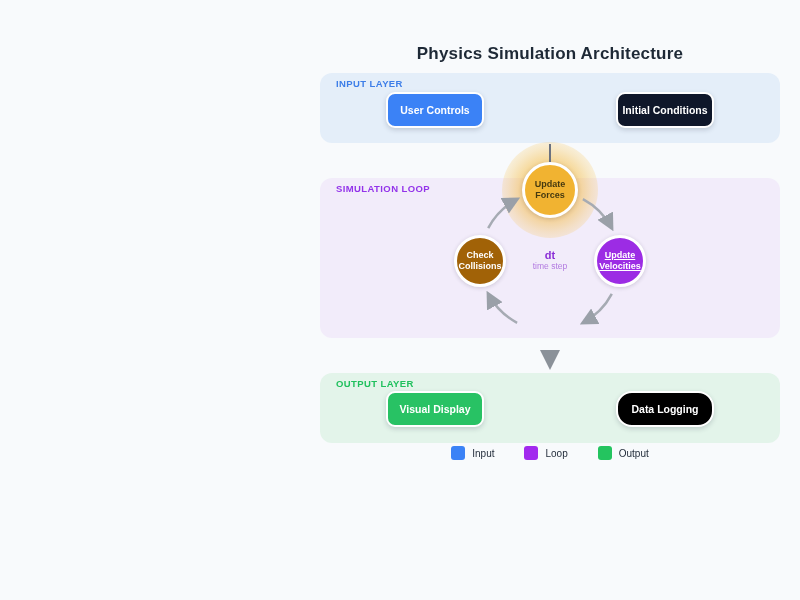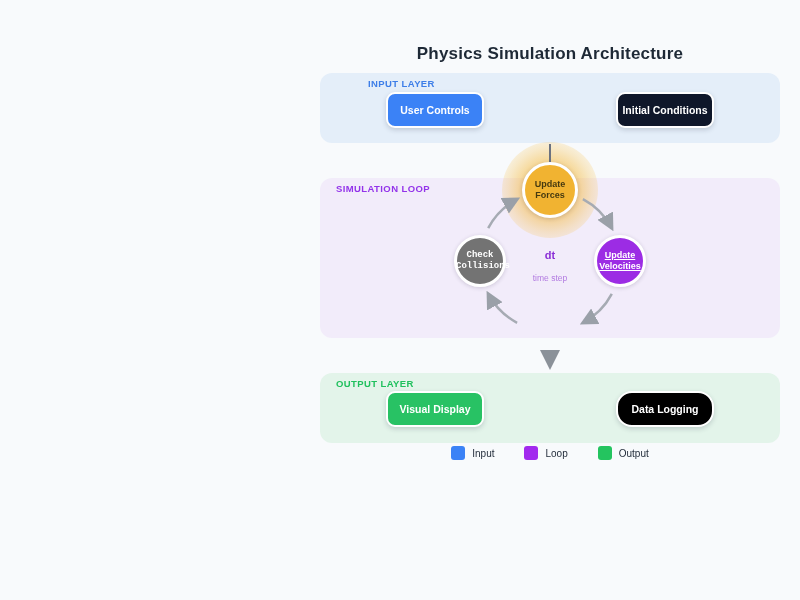--- a/index.html
+++ b/index.html
@@ -18,21 +18,21 @@
 
   .panel{position:absolute;left:320px;width:460px;border-radius:12px;}
   .panel-input{top:73px;height:70px;background:#e4eef9;}
   .panel-loop{top:178px;height:160px;background:#f2ecfa;}
   .panel-output{top:373px;height:70px;background:#e3f4ea;}
 
   .panel-label{
     position:absolute;left:16px;top:5px;
     font-size:9.5px;font-weight:bold;letter-spacing:.4px;
   }
-  .panel-input .panel-label{color:#3d7ee8;margin-left:32px;}
+  .panel-input .panel-label{color:#3d7ee8;}
   .panel-loop  .panel-label{color:#9333ea;}
   .panel-output .panel-label{color:#1fc05d;}
 
   .node-btn{
     position:absolute;width:98px;height:36px;border-radius:9px;
     border:2px solid #ffffff;box-sizing:border-box;
     display:flex;align-items:center;justify-content:center;
     color:#fff;font-size:10.5px;font-weight:bold;
     box-shadow:0 2px 5px rgba(30,40,60,.18);
     padding:0;cursor:default;
@@ -62,21 +62,21 @@
   .circle span{display:block;width:48px;}
   .c-forces{left:522px;top:162px;width:56px;height:56px;color:#463a10;font-size:9px;}
   .c-collisions{left:454px;top:235px;width:52px;height:52px;color:#fff;font-size:9px;}
   .c-velocities{left:594px;top:235px;width:52px;height:52px;color:#fff;font-size:9px;}
   .c-positions{left:523px;top:304px;width:54px;height:54px;color:#fff;font-size:9px;}
 
   .dt-center{
     position:absolute;left:518px;top:249px;width:64px;text-align:center;
   }
   .dt-main{font-size:11px;font-weight:bold;color:#8b2fd6;line-height:1.1;}
-  .dt-sub{font-size:8.5px;color:#b27ae0;margin-top:12px;}
+  .dt-sub{font-size:8.5px;color:#b27ae0;margin-top:0;}
 
   .legend{
     position:absolute;left:320px;top:446px;width:460px;
     display:flex;justify-content:center;gap:30px;align-items:center;
   }
   .legend-item{display:flex;align-items:center;gap:7px;}
   .legend-swatch{width:14px;height:14px;border-radius:3px;}
   .legend-label{font-size:10px;color:#1f2937;}
 </style>
 </head>
@@ -113,21 +113,21 @@
     <path d="M611.8,293.9 A70,70 0 0 1 582.9,322.8" fill="none" stroke="#a6abb3" stroke-width="2.5" marker-end="url(#arr)"></path>
     <path d="M517.1,322.8 A70,70 0 0 1 488.2,293.9" fill="none" stroke="#a6abb3" stroke-width="2.5" marker-end="url(#arr)"></path>
     <path d="M488.2,228.1 A70,70 0 0 1 517.1,199.2" fill="none" stroke="#a6abb3" stroke-width="2.5" marker-end="url(#arr)"></path>
 
     <line x1="550" y1="357" x2="550" y2="366" stroke="#8b9199" stroke-width="2.5" marker-end="url(#arrDown)"></line>
   </svg>
 
   <div class="circle c-forces" style="background: rgb(241, 179, 49);">
     <span>Update Forces</span>
   </div>
-  <div class="circle c-collisions" style="background: #737373; font-family: Liberation Mono, monospace;">
+  <div class="circle c-collisions" style="background: #a16207;">
     <span>Check Collisions</span>
   </div>
   <div class="circle c-velocities" style="background: rgb(156, 44, 228); text-decoration: underline;">
     <span>Update Velocities</span>
   </div>
 
   <div class="dt-center">
     <div class="dt-main">dt</div>
     <div class="dt-sub">time step</div>
   </div>

